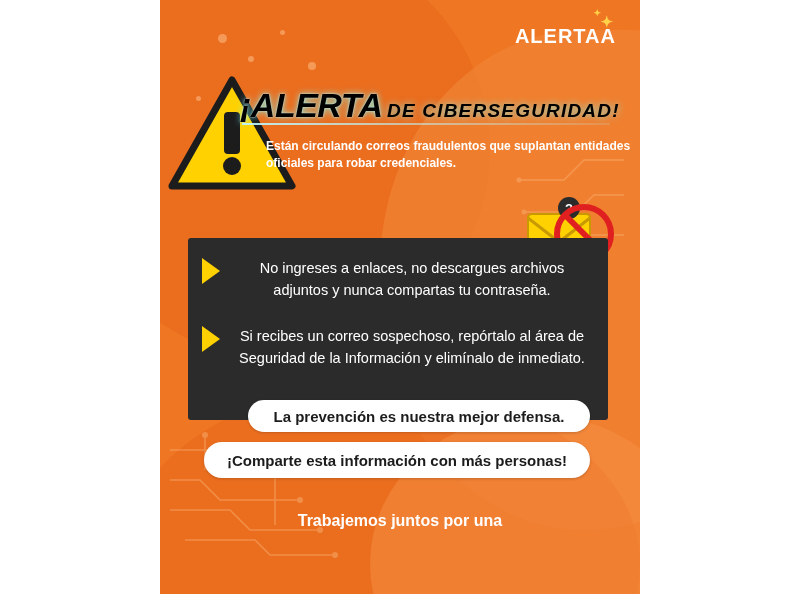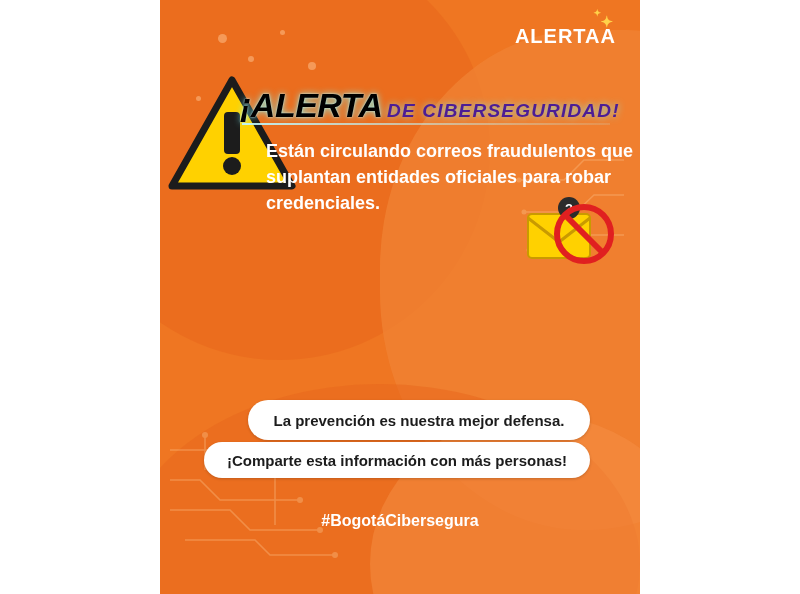--- a/index.html
+++ b/index.html
@@ -115,21 +115,21 @@
     font-weight: bold;
     font-style: italic;
     color: #000000;
     letter-spacing: -0.5px;
     text-shadow: 0 0 7px rgba(120,255,255,0.85), 0 0 2px rgba(255,255,255,0.9);
   }
   .headline .ciber {
     font-size: 19px;
     font-weight: bold;
     font-style: italic;
-    color: #4c1d95;
+    color: #000000;
     letter-spacing: 1.2px;
     text-shadow: 0 0 7px rgba(120,255,255,0.8);
   }
   .headline-rule {
     position: absolute;
     left: 82px;
     top: 123px;
     width: 368px;
     height: 2px;
     background: linear-gradient(to right, rgba(190,245,250,0.95), rgba(190,245,250,0.15));
@@ -145,21 +145,21 @@
   }
   .triangle-wrap svg { display: block; }
 
   
   .intro {
     position: absolute;
     left: 106px;
     top: 138px;
     width: 372px;
     color: #ffffff;
-    font-size: 18px;
+    font-size: 12px;
     font-weight: bold;
     line-height: 1.45;
   }
 
   
   .panel {
     position: absolute;
     left: 28px;
     top: 238px;
     width: 420px;
@@ -209,21 +209,21 @@
     font-weight: bold;
     display: flex;
     align-items: center;
     justify-content: center;
     box-shadow: 0 1px 3px rgba(0,0,0,0.18);
   }
   .pill1 {
     left: 88px;
     top: 400px;
     width: 342px;
-    height: 40px;
+    height: 32px;
   }
   .pill2 {
     left: 44px;
     top: 442px;
     width: 386px;
     height: 36px;
   }
 
   
   .footer {
@@ -312,21 +312,27 @@
     <svg width="110" height="72" viewBox="0 0 110 72">
       <rect x="6" y="18" width="62" height="44" rx="4" fill="#ffd100" stroke="#c99a00" stroke-width="2"></rect>
       <path d="M6 22 L37 46 L68 22" fill="none" stroke="#c99a00" stroke-width="3"></path>
       <circle cx="47" cy="12" r="11" fill="#2b2b2b"></circle>
       <text x="47" y="17" font-family="Liberation Sans, sans-serif" font-size="13" font-weight="bold" fill="#ffffff" text-anchor="middle">?</text>
       <circle cx="62" cy="38" r="27" fill="none" stroke="#e02020" stroke-width="6"></circle>
       <line x1="43" y1="19" x2="81" y2="57" stroke="#e02020" stroke-width="6"></line>
     </svg>
   </div>
 
+  <div class="panel">
+    <div class="arrow arrow1"></div>
+    <div class="tip tip1">No ingreses a enlaces, no descargues archivos adjuntos y nunca compartas tu contraseña.</div>
+    <div class="arrow arrow2"></div>
+    <div class="tip tip2">Si recibes un correo sospechoso, repórtalo al área de Seguridad de la Información y elimínalo de inmediato.</div>
+  </div>
 
   <div class="pill pill1">La prevención es nuestra mejor defensa.</div>
   <div class="pill pill2">¡Comparte esta información con más personas!</div>
 
   <div class="footer">
-    <div>#BogotáCibersegura</div>
+    <div>Trabajemos juntos por una</div>
   </div>
 
 </div>
 
 </body></html>

